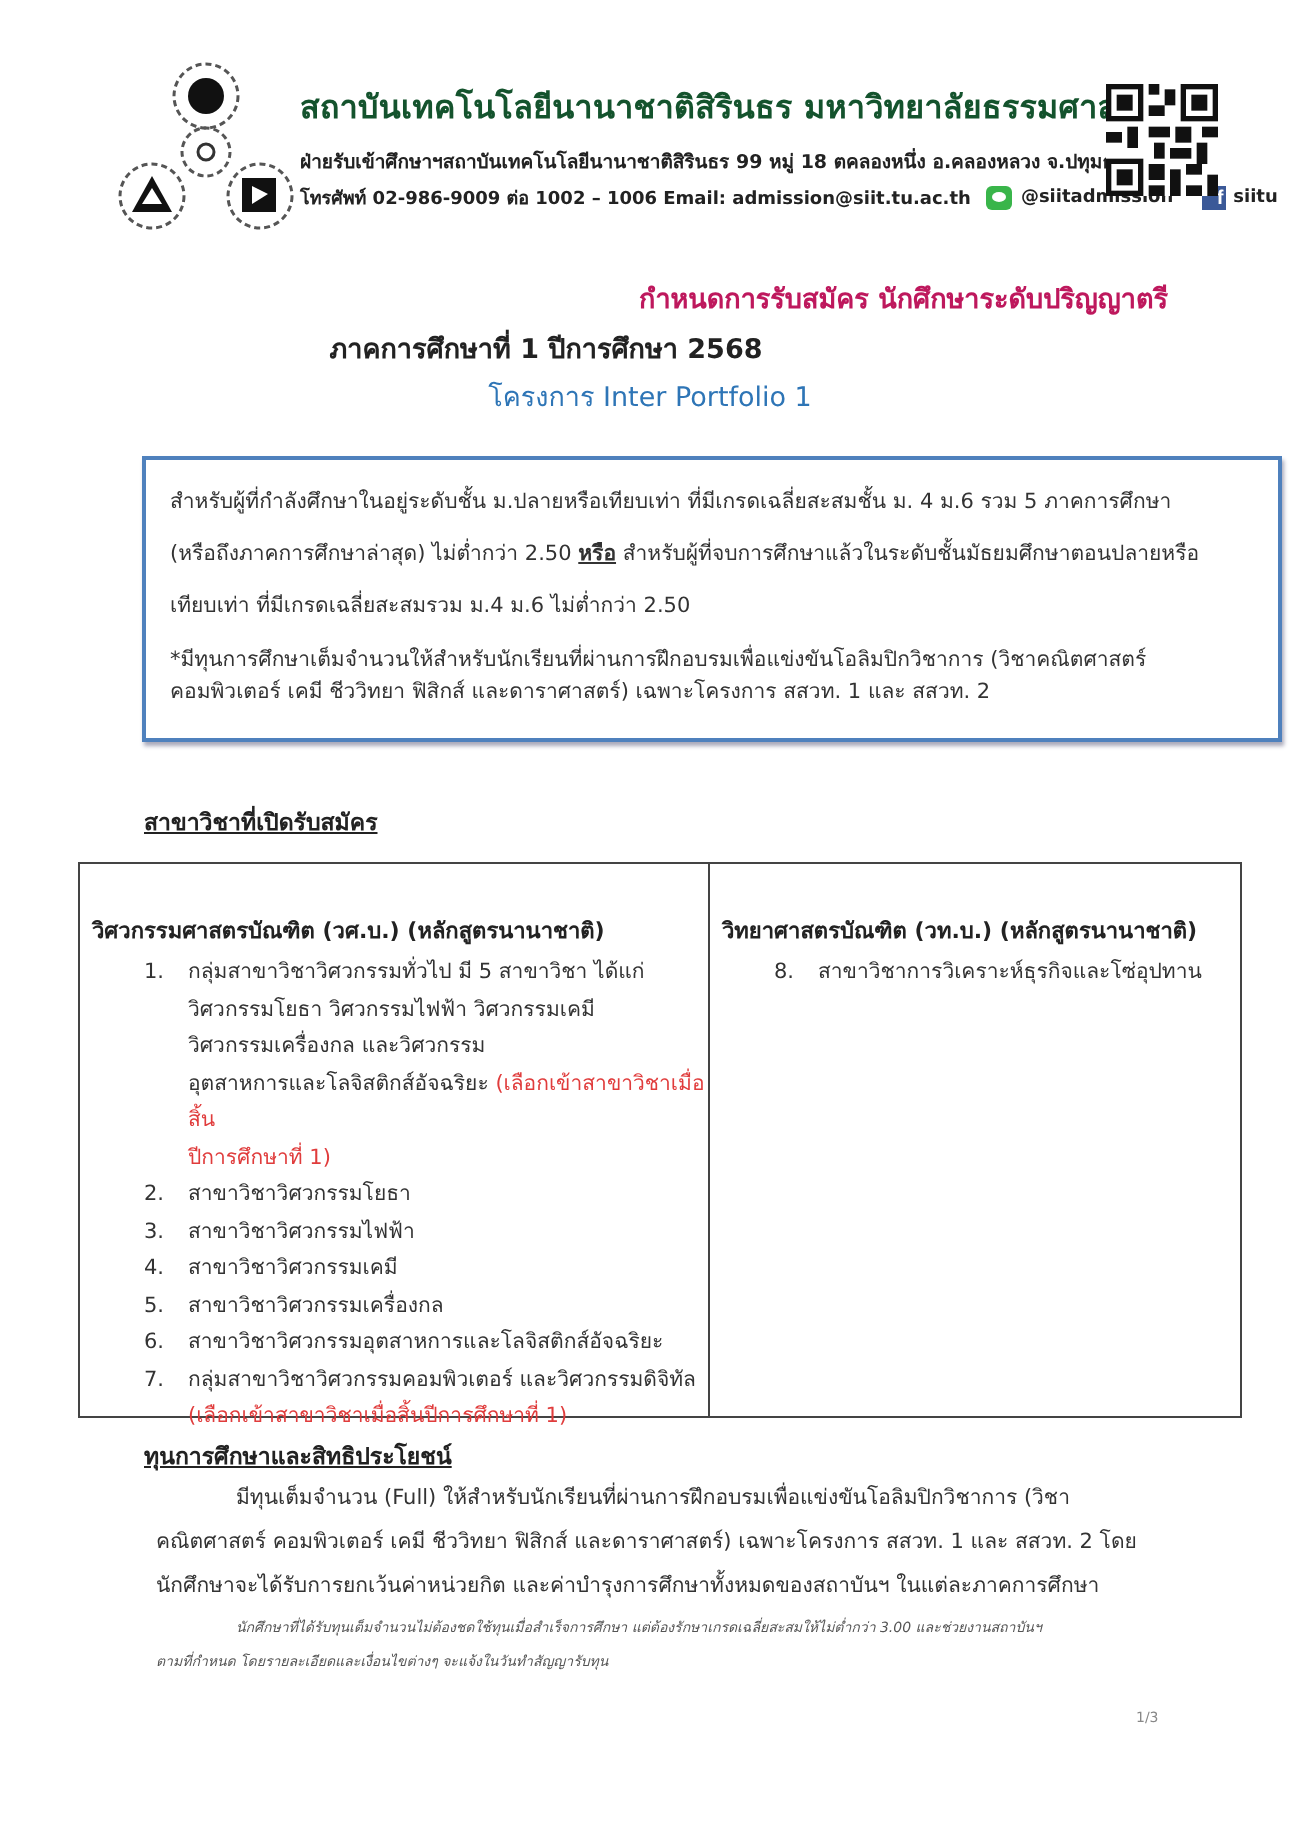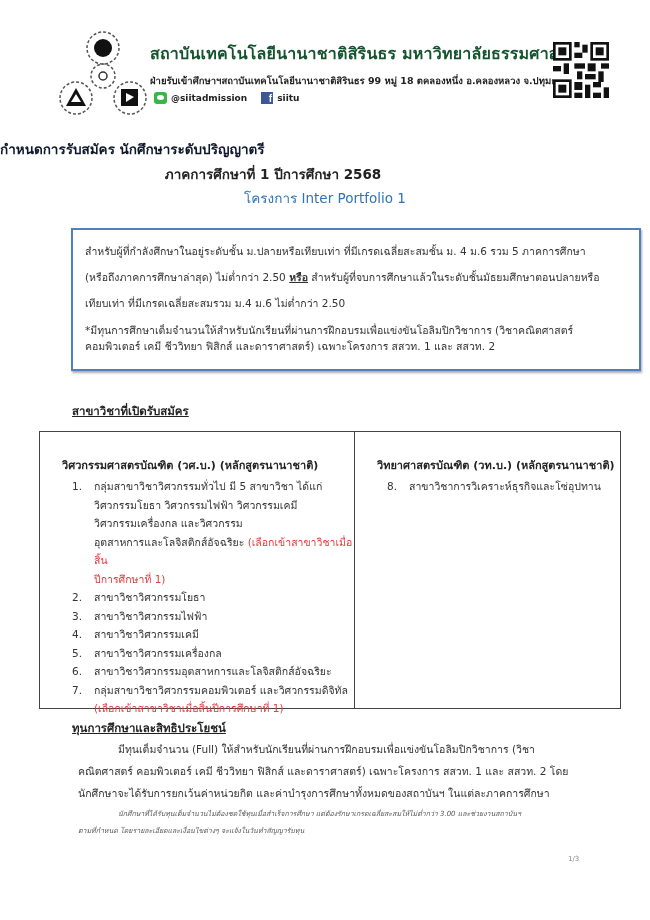--- a/index.html
+++ b/index.html
@@ -8,35 +8,35 @@
 
   .logo { position: absolute; left: 58px; top: 30px; width: 90px; height: 90px; }
   .inst-name { position: absolute; left: 150px; top: 41px; font-size: 16px; font-weight: bold; color: #14532d; letter-spacing: 0.2px; font-family: "DejaVu Serif", serif; }
   .inst-addr { position: absolute; left: 150px; top: 73px; font-size: 9.5px; font-weight: bold; color: #222; white-space: nowrap; }
   .inst-contact { position: absolute; left: 150px; top: 92px; font-size: 9px; font-weight: bold; color: #222; white-space: nowrap; display: flex; align-items: center; gap: 4px; }
   .line-icon { display: inline-block; width: 13px; height: 12px; background: #39b54a; border-radius: 3px; position: relative; margin-left: 4px; }
   .line-icon::after { content: ""; position: absolute; left: 3px; top: 3px; width: 7px; height: 5px; background: #fff; border-radius: 50%; }
   .fb-icon { display: inline-block; width: 12px; height: 12px; background: #3b5998; color: #fff; font-size: 10px; font-weight: bold; text-align: right; line-height: 13px; padding-right: 1px; margin-left: 10px; font-family: "Liberation Sans", sans-serif; }
   .qr { position: absolute; left: 553px; top: 42px; width: 56px; height: 56px; }
 
-  .title1 { position: absolute; left: 0; width: 584px; top: 138px; text-align: left; font-size: 13.5px; font-weight: bold; color: #0f172a; }
+  .title1 { position: absolute; left: 0; width: 584px; top: 138px; text-align: right; font-size: 13.5px; font-weight: bold; color: #be185d; }
   .title2 { position: absolute; left: 0; width: 546px; top: 163px; text-align: center; font-size: 13.5px; font-weight: bold; color: #222; }
   .title3 { position: absolute; left: 0; width: 650px; top: 187px; text-align: center; font-size: 13.5px; color: #2e75b6; }
 
   .elig-box { position: absolute; left: 39px; top: 228px; width: 570px; height: 143px; border: 2px solid #4f81bd; box-shadow: 1px 2px 2px #aab; padding: 8px 12px 0 12px; font-size: 10.5px; color: #333; margin-left: 32px; }
   .elig-box p { line-height: 26px; white-space: nowrap; }
   .elig-box p.note { line-height: 16px; margin-top: 6px; }
   .u-bold { font-weight: bold; text-decoration: underline; }
 
   .section-head { position: absolute; font-size: 11.5px; font-weight: bold; text-decoration: underline; color: #222; }
 
   .prog-table { position: absolute; left: 39px; top: 431px; width: 582px; height: 278px; border: 1px solid #444; display: flex; }
   .col-left { width: 315px; border-right: 1px solid #444; padding: 24px 0 0 6px; }
   .col-right { flex: 1; padding: 24px 0 0 6px; }
-  .col-title { font-size: 11px; font-weight: bold; color: #222; margin-bottom: 3px; white-space: nowrap; margin-left: 16px; }
+  .col-title { font-size: 11px; font-weight: bold; color: #222; margin-bottom: 3px; white-space: nowrap; }
   .prog-list { list-style: none; font-size: 10.5px; color: #333; }
   .prog-list li { display: flex; line-height: 18.5px; }
   .prog-list .num { width: 25px; text-align: right; padding-right: 12px; flex: none; width: 48px; }
   .red { color: #e03c3c; }
 
   .scholar-p { position: absolute; left: 78px; width: 540px; font-size: 10.5px; color: #333; line-height: 22px; }
   .scholar-indent { text-indent: 40px; }
   .fine { position: absolute; left: 78px; width: 540px; font-size: 7px; font-style: italic; color: #555; line-height: 17px; }
   .page-num { position: absolute; left: 568px; top: 855px; font-size: 7px; color: #888; }
 </style>
@@ -54,20 +54,21 @@
   <circle cx="45" cy="46" r="4" fill="none" stroke="#333" stroke-width="1.5"></circle>
   <polygon points="18,58 28,76 8,76" fill="#111"></polygon>
   <polygon points="18,64 23,72 13,72" fill="#fff"></polygon>
   <rect x="63" y="59" width="17" height="17" fill="#111"></rect>
   <polygon points="68,63 76,67 68,72" fill="#fff"></polygon>
 </svg>
 
 <div class="inst-name">สถาบันเทคโนโลยีนานาชาติสิรินธร มหาวิทยาลัยธรรมศาสตร์</div>
 <div class="inst-addr">ฝ่ายรับเข้าศึกษาฯสถาบันเทคโนโลยีนานาชาติสิรินธร 99 หมู่ 18 ตคลองหนึ่ง อ.คลองหลวง จ.ปทุมธานี 12121</div>
 <div class="inst-contact">
+  <span>โทรศัพท์ 02-986-9009 ต่อ 1002 – 1006  Email: admission@siit.tu.ac.th</span>
   <span class="line-icon"></span>
   <span>@siitadmission</span>
   <span class="fb-icon">f</span>
   <span>siitu</span>
 </div>
 
 <svg class="qr" viewBox="0 0 21 21">
   <rect width="21" height="21" fill="#fff"></rect>
   <g fill="#111">
     <rect x="0" y="0" width="7" height="7"></rect>

